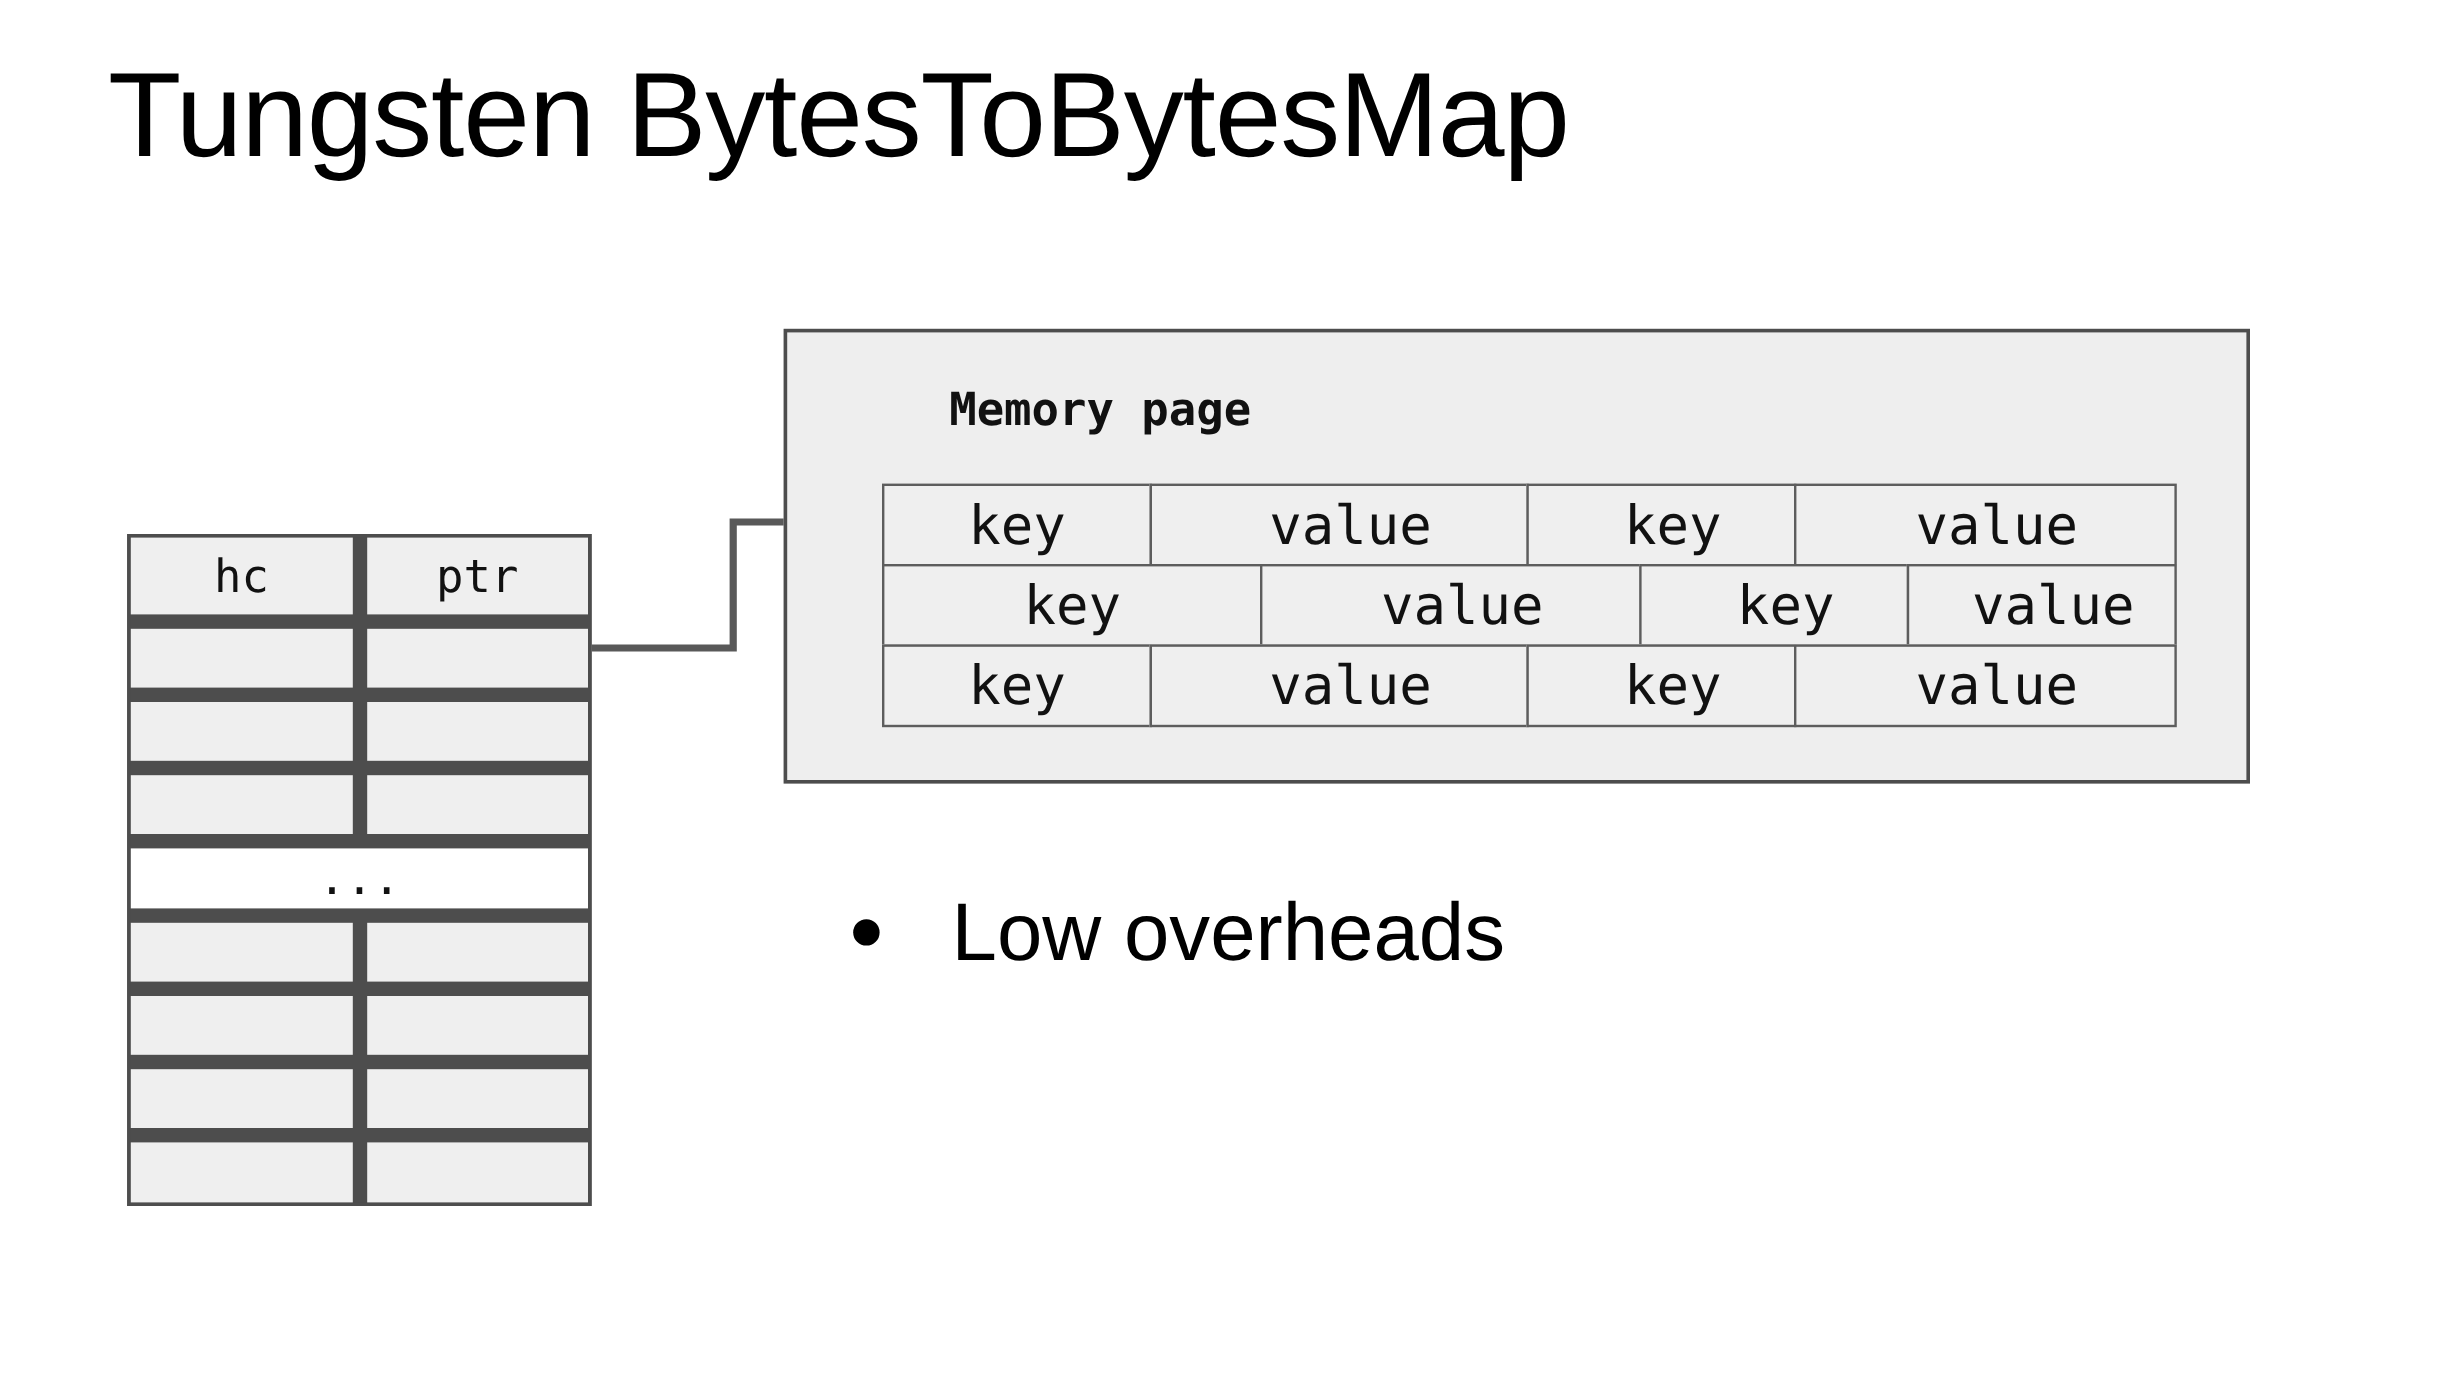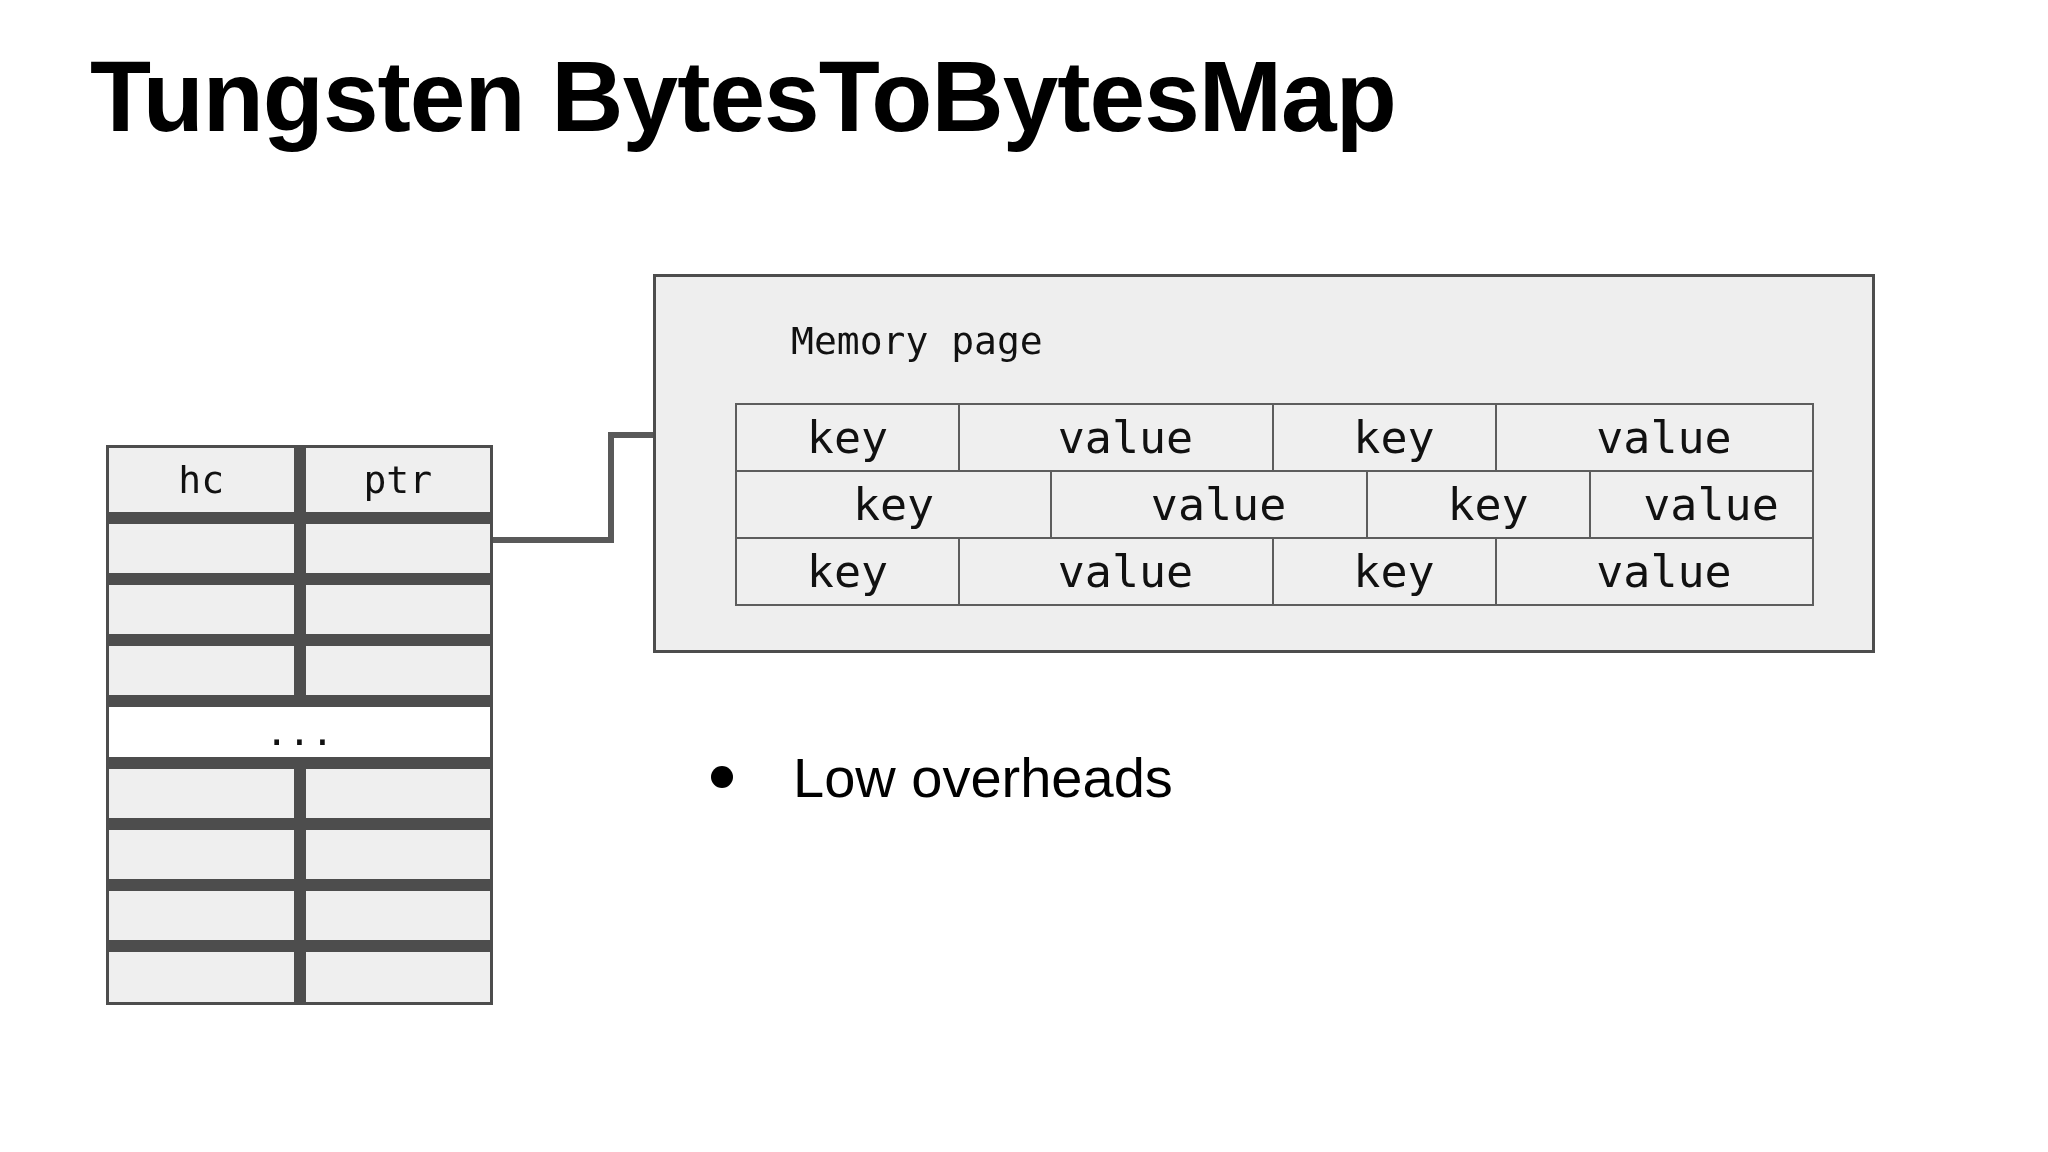--- a/index.html
+++ b/index.html
@@ -13,21 +13,21 @@
   }
 
   
   .slide-title {
     position: absolute;
     left: 90px;
     top: 36px;
     margin: 0;
     font-size: 100px;
     line-height: 1.2;
-    font-weight: bold;
+    font-weight: normal;
     color: #000000;
     letter-spacing: -1px;
     white-space: nowrap;
   }
 
   
   .hash-table {
     position: absolute;
     left: 106px;
     top: 445px;
@@ -74,20 +74,21 @@
     border: 3px solid #4d4d4d;
   }
   .memory-label {
     position: absolute;
     left: 135px;
     top: 42px;
     font-family: "DejaVu Sans Mono", monospace;
     font-size: 38px;
     color: #111111;
     white-space: nowrap;
+    font-weight: bold;
   }
   .kv-table {
     position: absolute;
     left: 79px;
     top: 126px;
     width: 1085px;
   }
   .kv-row { display: flex; height: 69px; }
   .kv-row + .kv-row { margin-top: -2px; }
   .kv-cell {
@@ -122,21 +123,21 @@
   }
   .bullet-dot {
     width: 22px;
     height: 22px;
     border-radius: 50%;
     background: #000000;
     margin-right: 60px;
     flex: none;
   }
   .bullet-text {
-    font-size: 56px;
+    font-size: 68px;
     color: #000000;
     white-space: nowrap;
   }
 </style>
 </head>
 <body>
 
 <div class="slide">
 
   <h1 class="slide-title">Tungsten BytesToBytesMap</h1>

